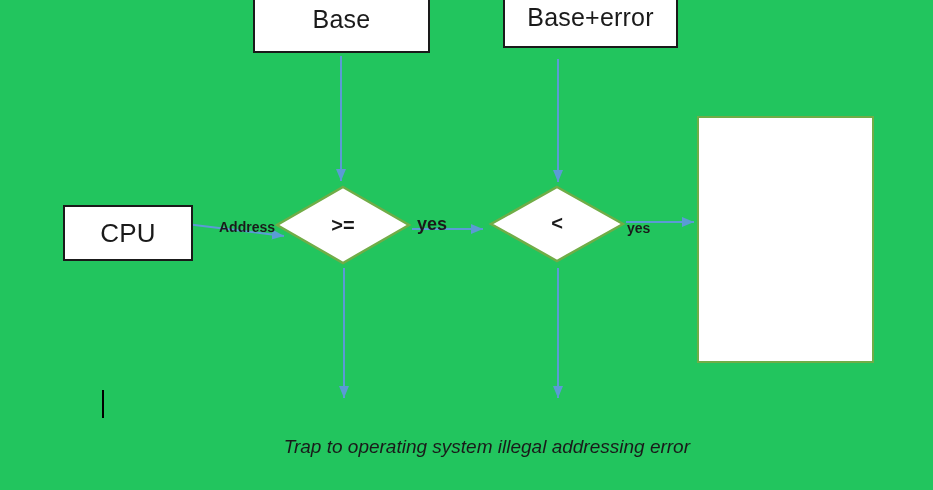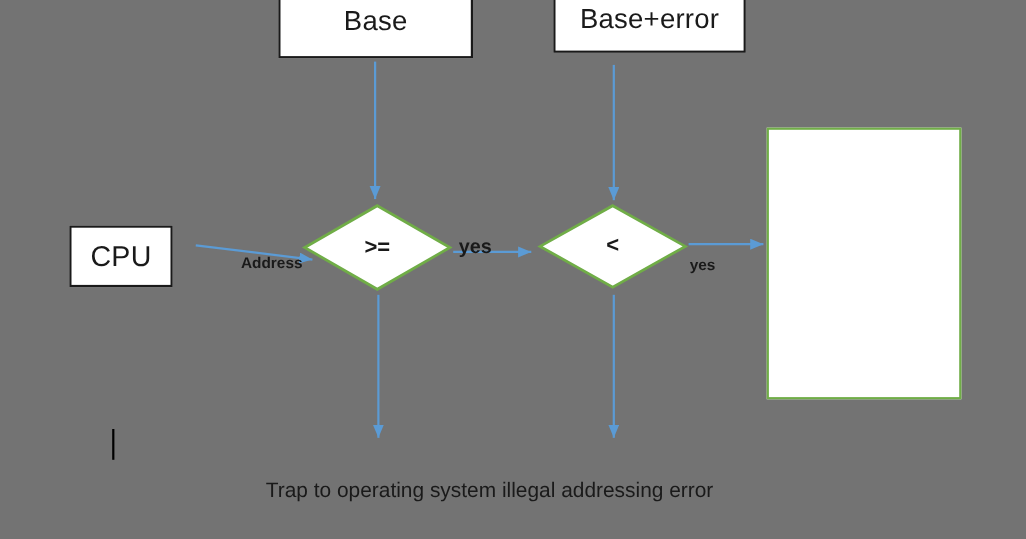--- a/index.html
+++ b/index.html
@@ -1,17 +1,17 @@
 <!DOCTYPE html>
 <html style="--blue: #5b9bd5; --green: #70ad47; --ink: #1a1a1a;"><head>
 <meta charset="utf-8">
 <style>
   html,body{margin:0;padding:0;background:#ffffff;}
   .stage{
-    position:relative;width:933px;height:490px;background:#737373;
+    position:relative;width:933px;height:490px;background:#22c55e;
     overflow:hidden;font-family:"Liberation Sans",sans-serif;color:var(--ink,#1a1a1a);
   }
   .layer{position:absolute;left:0;top:0;width:933px;height:490px;}
   svg{display:block;}
   .diamond{fill:#ffffff;stroke:var(--green,#70ad47);stroke-width:2.5px;}
   .arrow{stroke:var(--blue,#5b9bd5);stroke-width:2px;fill:none;}
   .arrow-head{fill:var(--blue,#5b9bd5);}
   .box{
     position:absolute;border:2px solid var(--ink,#1a1a1a);background:#ffffff;
     display:flex;align-items:center;justify-content:center;box-sizing:border-box;
@@ -19,24 +19,24 @@
   .membox{
     position:absolute;border:2px solid var(--green,#70ad47);background:#ffffff;
     box-sizing:border-box;
   }
   .box-label{font-size:25px;letter-spacing:0.2px;}
   .lbl{position:absolute;white-space:nowrap;line-height:1;}
   .op{
     position:absolute;display:flex;align-items:center;justify-content:center;
     font-weight:bold;font-size:20px;box-sizing:border-box;
   }
-  .bold-sm{font-weight:bold;font-size:14px;margin-top:12px;}
+  .bold-sm{font-weight:bold;font-size:14px;}
   .bold-md{font-weight:bold;font-size:18px;}
   .memory-lbl{font-weight:bold;font-size:21px;text-align:center;letter-spacing:0.3px;}
-  .trap-lbl{font-size:19px;text-align:center;}
+  .trap-lbl{font-size:19px;text-align:right;font-style:italic;}
   .cursor-line{position:absolute;background:#000000;}
 </style>
 </head>
 <body>
 
 <div class="stage">
 
   <svg class="layer" width="933" height="490" viewBox="0 0 933 490">
     <defs>
       <marker id="ah" markerUnits="userSpaceOnUse" markerWidth="14" markerHeight="12" refX="12" refY="5" orient="auto">
@@ -57,21 +57,21 @@
   </svg>
 
   <div class="box" style="left:253px;top:-14px;width:177px;height:67px;">
     <span class="box-label">Base</span>
   </div>
 
   <div class="box" style="left:503px;top:-14px;width:175px;height:62px;">
     <span class="box-label">Base+error</span>
   </div>
 
-  <div class="box" style="left:63px;top:205px;width:94px;height:56px;">
+  <div class="box" style="left:63px;top:205px;width:130px;height:56px;">
     <span class="box-label" style="font-size:26px;">CPU</span>
   </div>
 
   <div class="membox" style="left:697px;top:116px;width:177px;height:247px;"></div>
 
   <div class="op" style="left:277px;top:189px;width:132px;height:72px;">&gt;=</div>
   <div class="op" style="left:491px;top:188px;width:132px;height:70px;">&lt;</div>
 
   <div class="lbl bold-sm" style="left:219px;top:220px;">Address</div>
   <div class="lbl bold-md" style="left:417px;top:215px;">yes</div>

